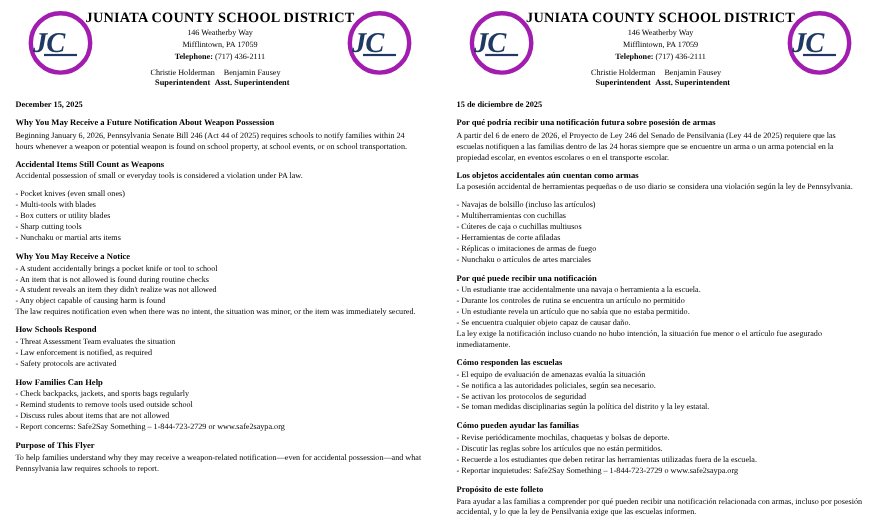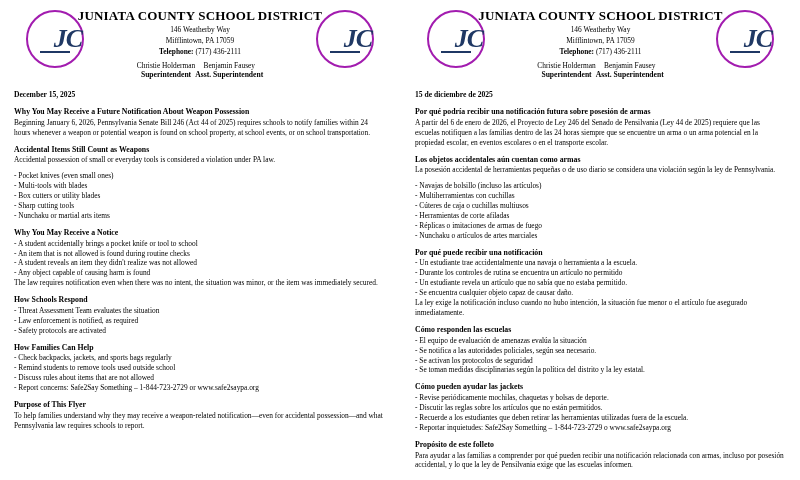--- a/index.html
+++ b/index.html
@@ -48,25 +48,25 @@
     line-height: 1.5;
   }
   .addr b { font-weight: bold; }
 
   .logo {
     position: absolute;
     top: 4px;
     width: 58px;
     height: 58px;
     border-radius: 50%;
-    border: 2px solid #a21caf;
+    border: 4px solid #a21caf;
     box-sizing: border-box;
     display: flex;
     align-items: center;
-    justify-content: flex-end;
+    justify-content: flex-start;
     background: #ffffff;
   }
   .logo.left { left: 16px; }
   .logo.right { right: 16px; }
   .logo-txt {
     font-family: "Liberation Serif", serif;
     font-weight: bold;
     font-style: italic;
     font-size: 26px;
     color: #1f3864;
@@ -271,21 +271,21 @@
       </ul>
 
       <h2 class="sec">Cómo responden las escuelas</h2>
       <ul class="bul">
         <li>- El equipo de evaluación de amenazas evalúa la situación</li>
         <li>- Se notifica a las autoridades policiales, según sea necesario.</li>
         <li>- Se activan los protocolos de seguridad</li>
         <li>- Se toman medidas disciplinarias según la política del distrito y la ley estatal.</li>
       </ul>
 
-      <h2 class="sec">Cómo pueden ayudar las jackets</h2>
+      <h2 class="sec">Cómo pueden ayudar las familias</h2>
       <ul class="bul">
         <li>- Revise periódicamente mochilas, chaquetas y bolsas de deporte.</li>
         <li>- Discutir las reglas sobre los artículos que no están permitidos.</li>
         <li>- Recuerde a los estudiantes que deben retirar las herramientas utilizadas fuera de la escuela.</li>
         <li>- Reportar inquietudes: Safe2Say Something – 1-844-723-2729 o www.safe2saypa.org</li>
       </ul>
 
       <h2 class="sec">Propósito de este folleto</h2>
       <p class="txt">Para ayudar a las familias a comprender por qué pueden recibir una notificación relacionada con armas, incluso por posesión accidental, y lo que la ley de Pensilvania exige que las escuelas informen.</p>
     </div>

